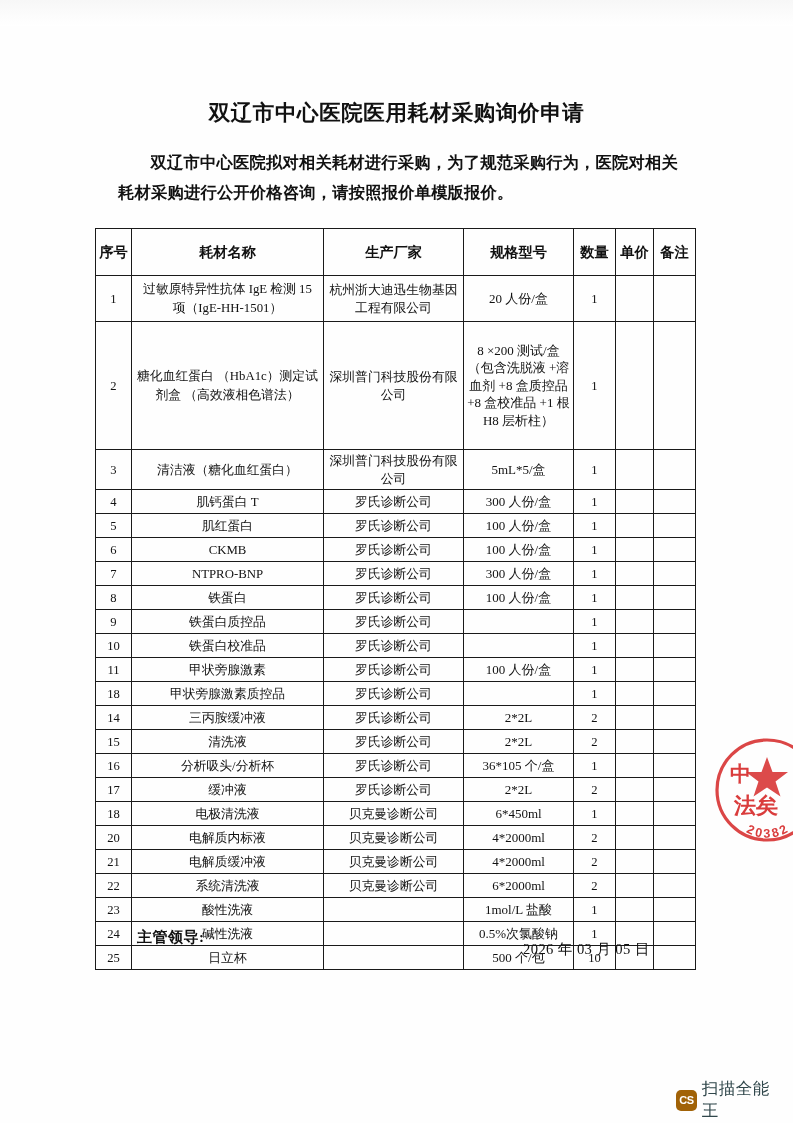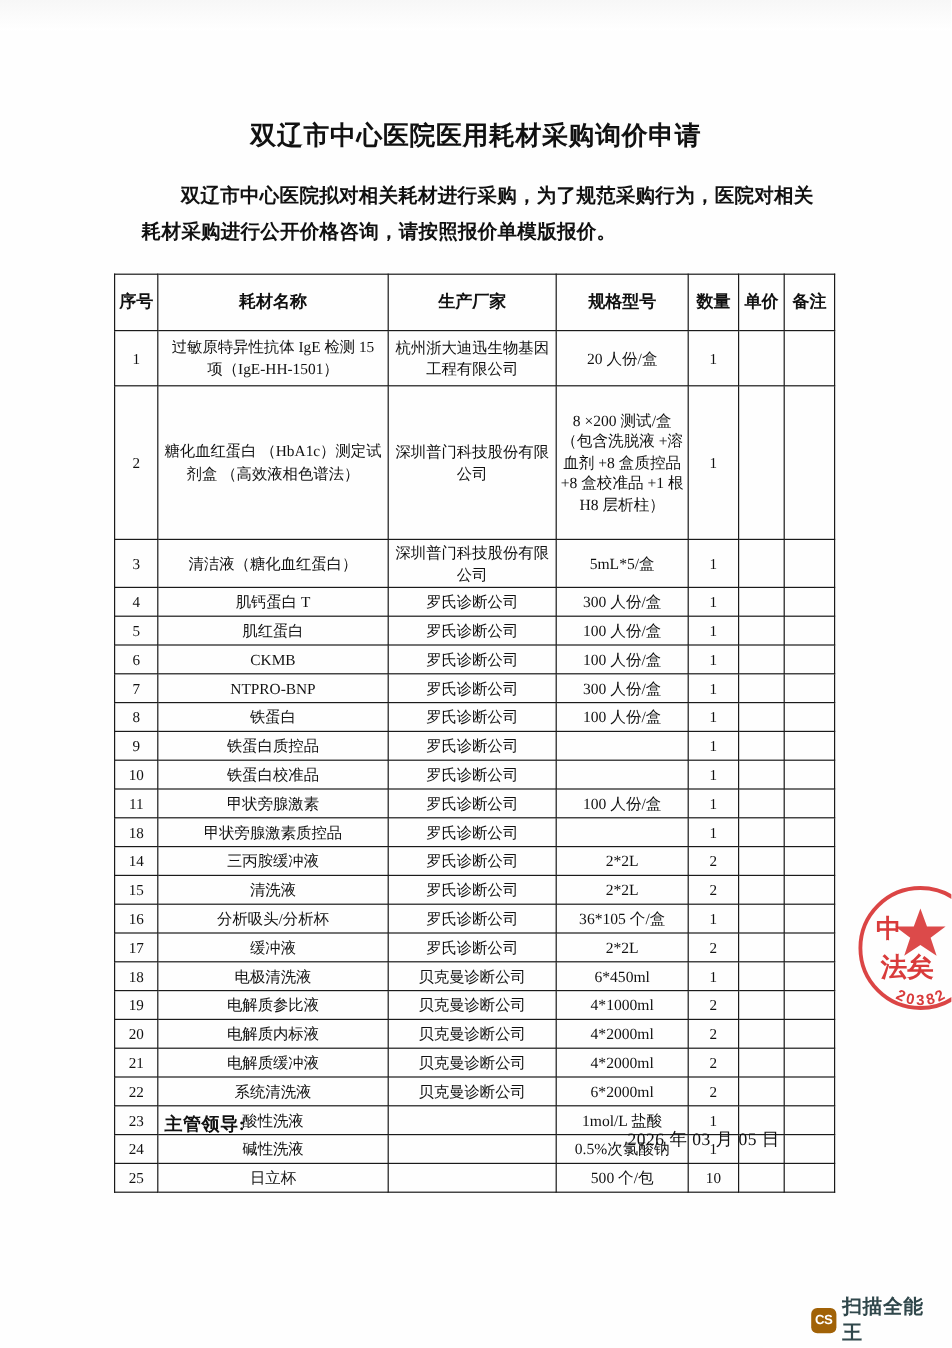--- a/index.html
+++ b/index.html
@@ -150,21 +150,21 @@
     font-size: 11px;
     font-weight: bold;
     font-family: "Liberation Sans", sans-serif;
     display: flex;
     align-items: center;
     justify-content: center;
     letter-spacing: -0.5px;
   }
   .cs-name {
     font-size: 16.5px;
-    font-weight: bold;
+    font-weight: normal;
     color: #30474b;
     font-family: "Liberation Sans", sans-serif;
     letter-spacing: 0.5px;
   }
 </style>
 </head>
 <body>
 
 <div class="page">
 
@@ -343,29 +343,20 @@
         <tr style="height: 24px;">
           <td class="c-idx">18</td>
           <td class="c-name">电极清洗液</td>
           <td class="c-maker">贝克曼诊断公司</td>
           <td class="c-spec">6*450ml</td>
           <td class="c-qty">1</td>
           <td class="c-price"></td>
           <td class="c-note"></td>
         </tr>
         <tr style="height: 24px;">
-          <td class="c-idx">19</td>
-          <td class="c-name">电解质参比液</td>
-          <td class="c-maker">贝克曼诊断公司</td>
-          <td class="c-spec">4*1000ml</td>
-          <td class="c-qty">2</td>
-          <td class="c-price"></td>
-          <td class="c-note"></td>
-        </tr>
-        <tr style="height: 24px;">
           <td class="c-idx">20</td>
           <td class="c-name">电解质内标液</td>
           <td class="c-maker">贝克曼诊断公司</td>
           <td class="c-spec">4*2000ml</td>
           <td class="c-qty">2</td>
           <td class="c-price"></td>
           <td class="c-note"></td>
         </tr>
         <tr style="height: 24px;">
           <td class="c-idx">21</td>

